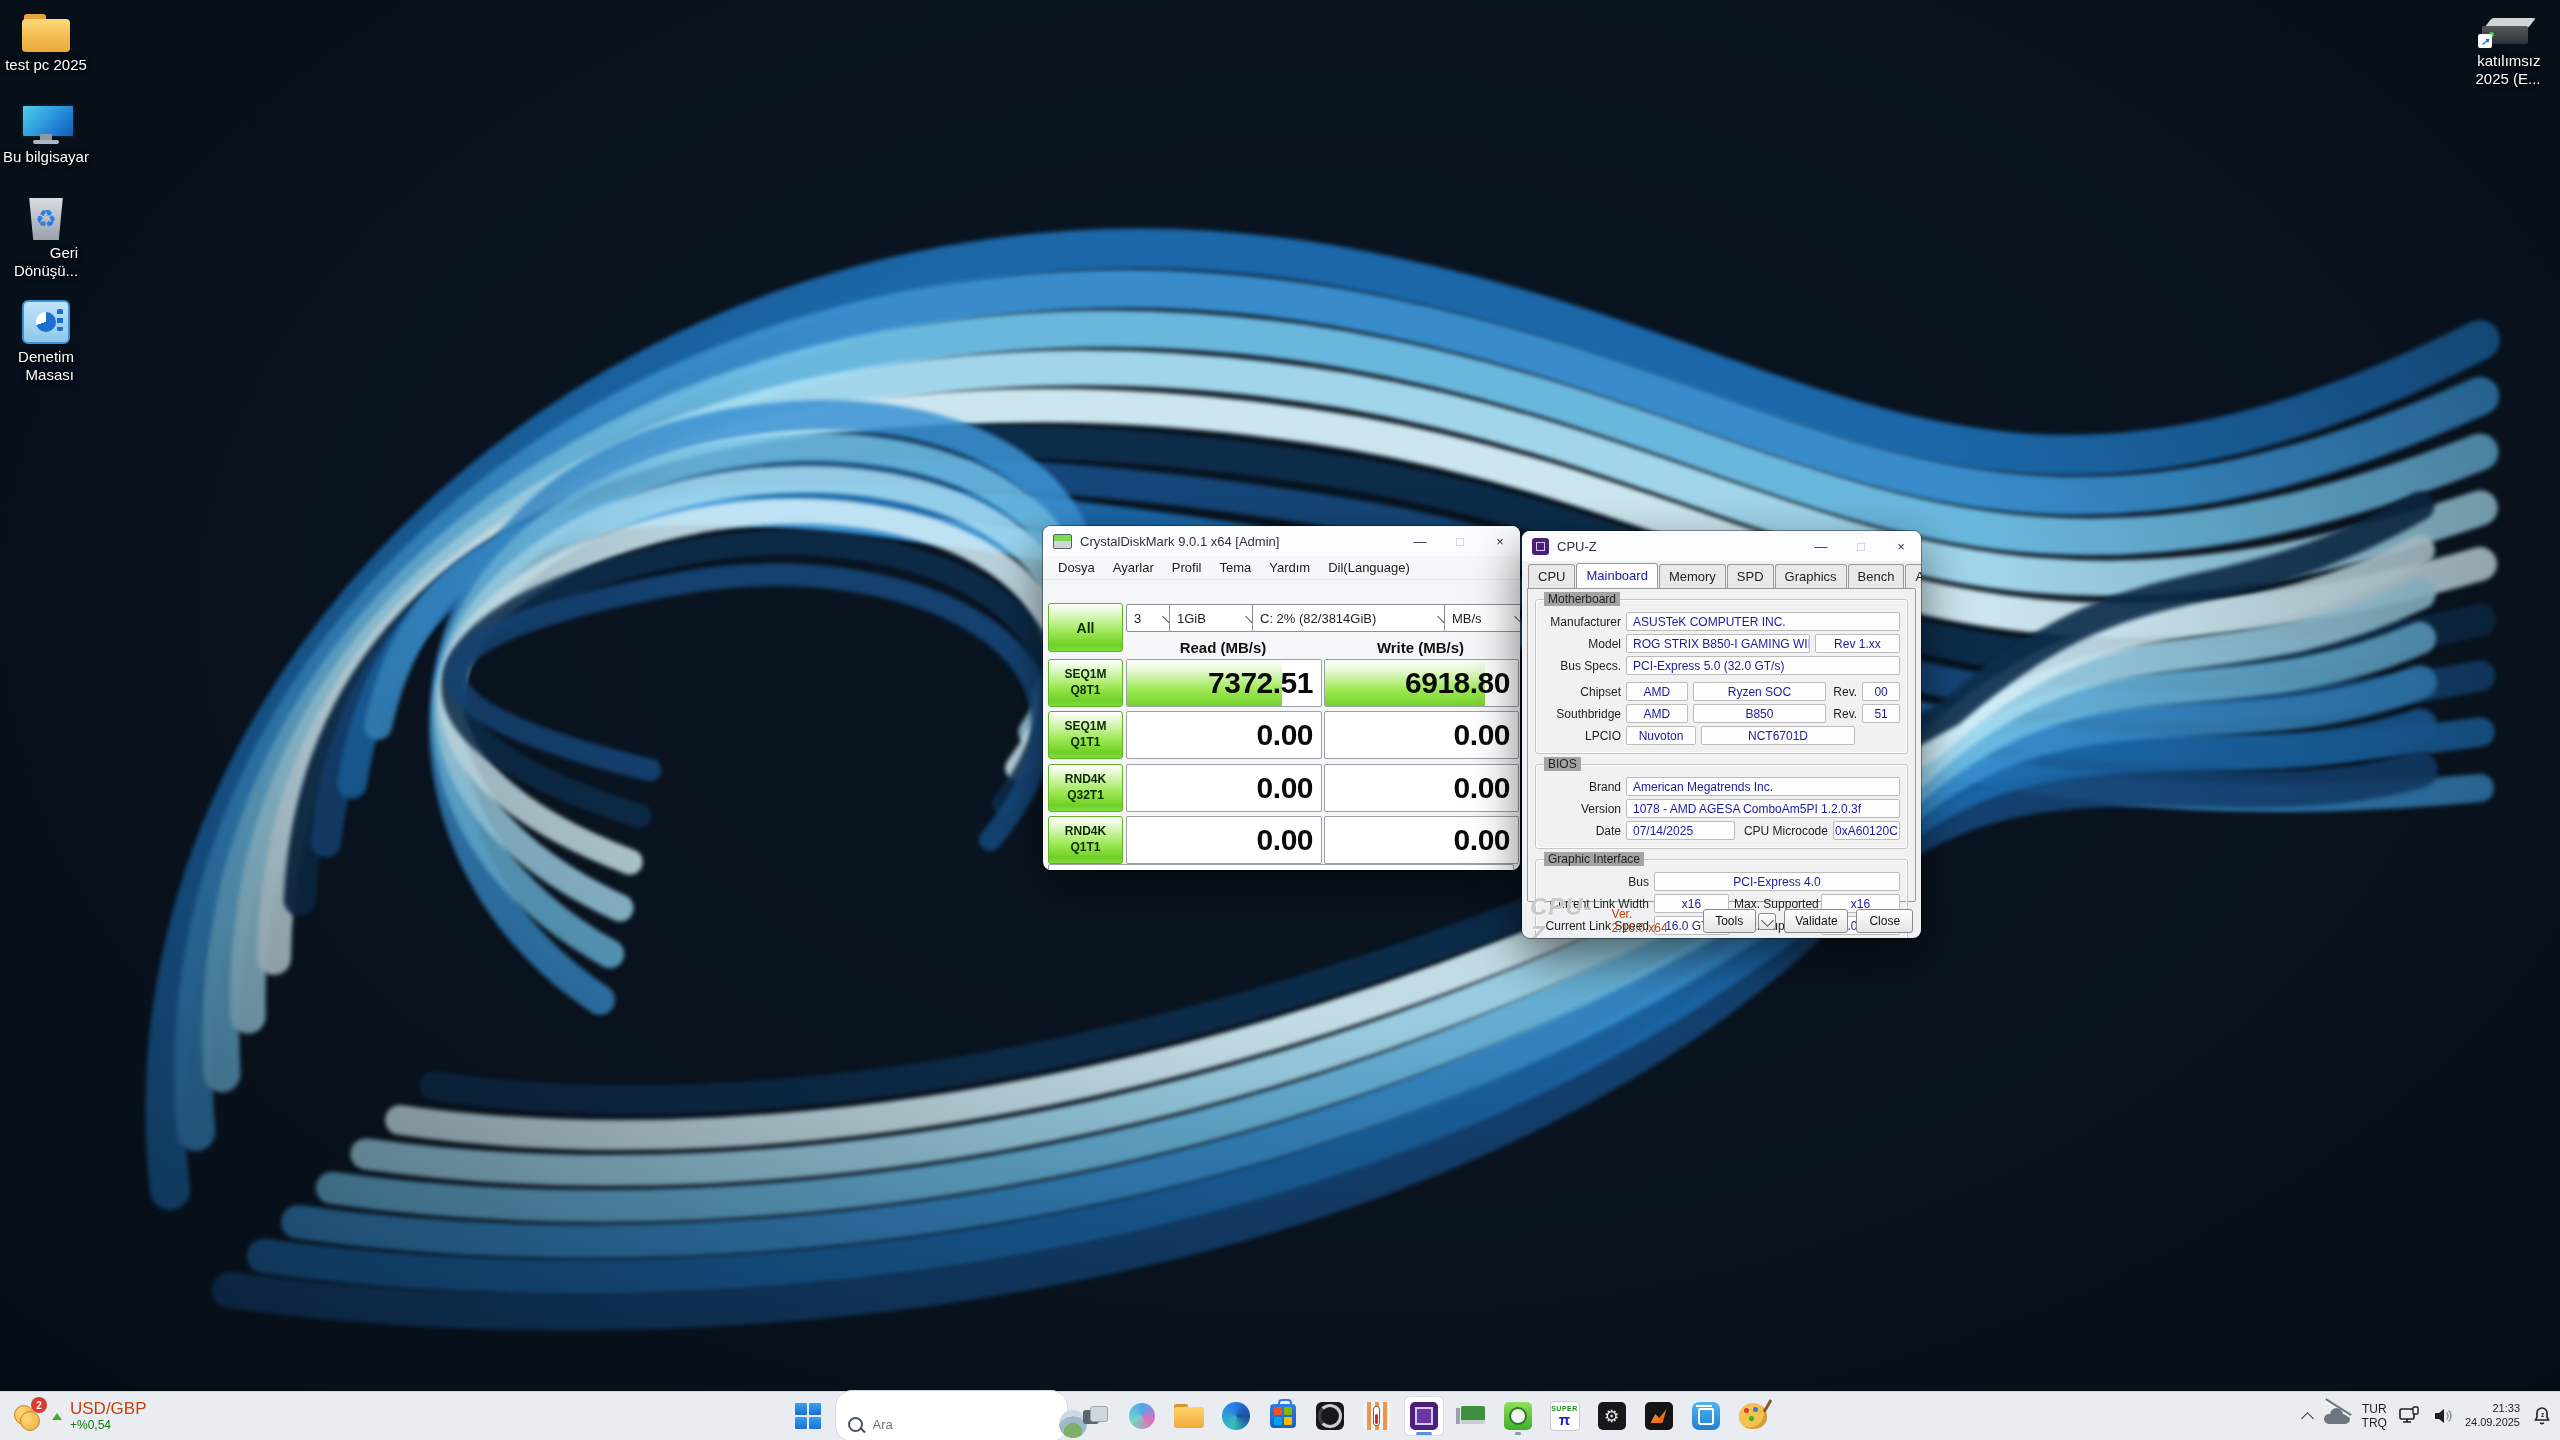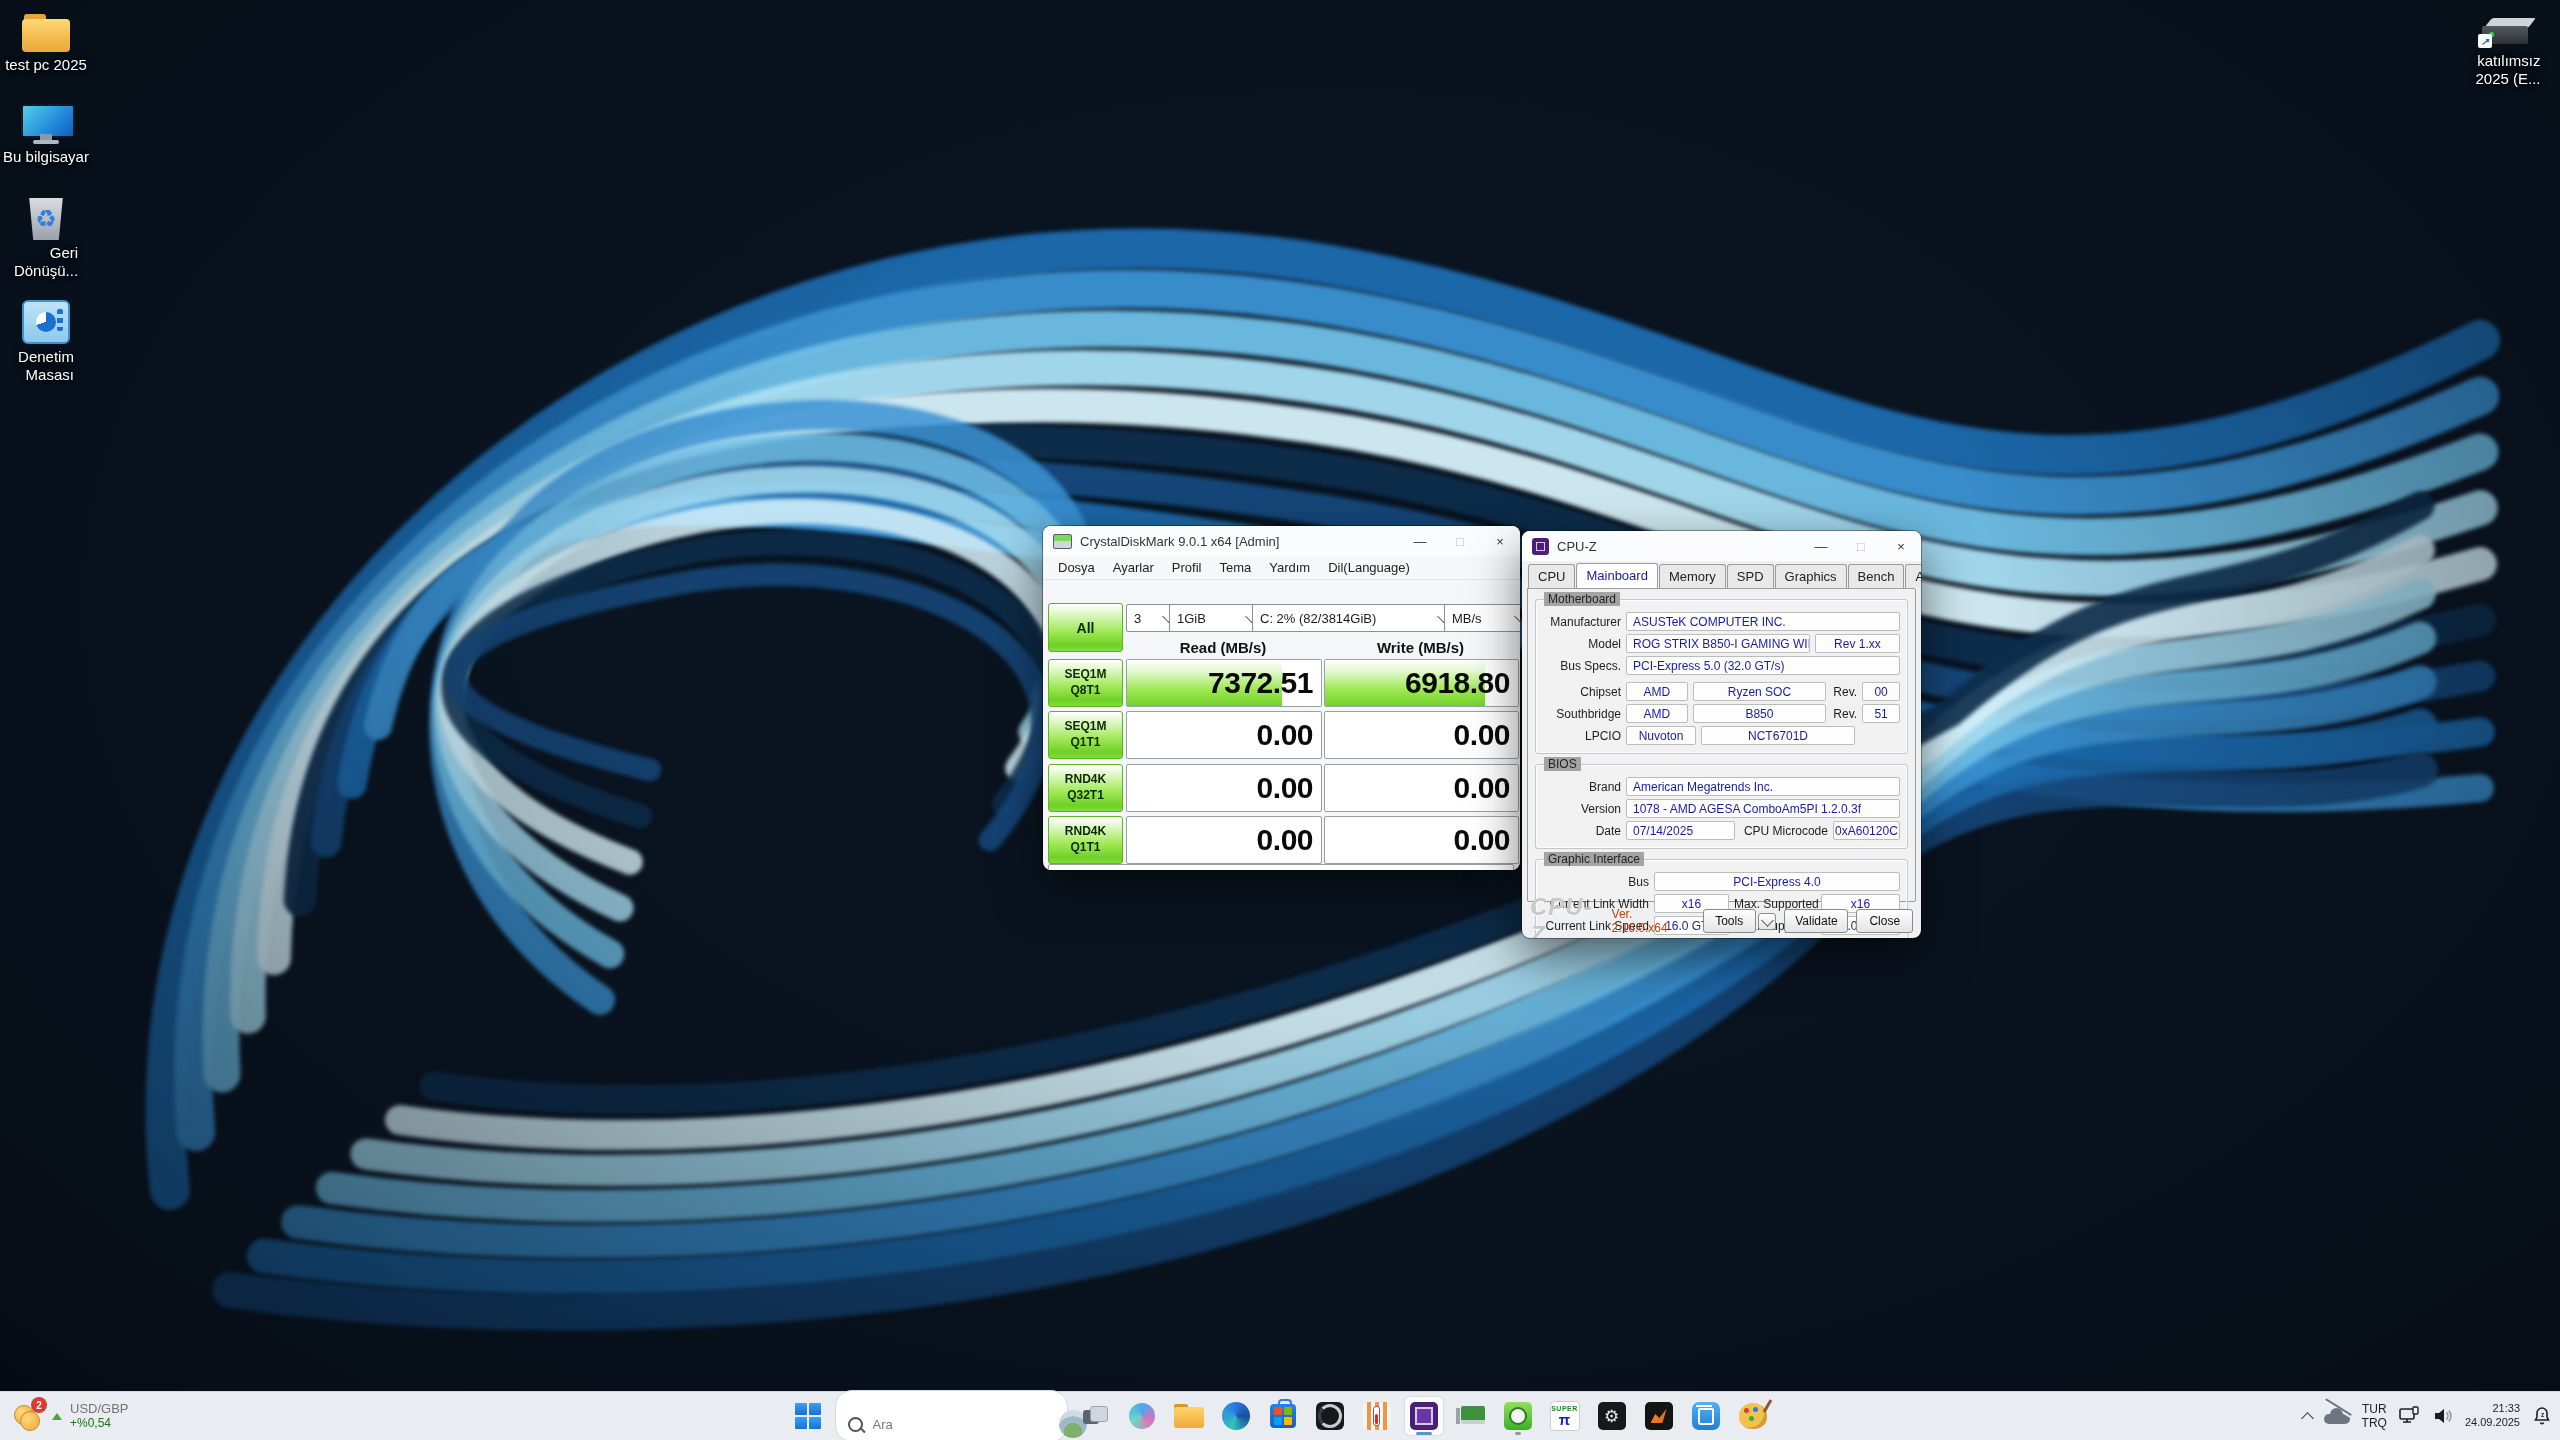--- a/index.html
+++ b/index.html
@@ -98,21 +98,21 @@
        border-top:1px solid rgba(180,190,200,.4);display:flex;align-items:center}
   #widget{position:absolute;left:6px;display:flex;align-items:center;gap:8px;height:40px;padding:0 8px;border-radius:6px}
   .coins{position:relative;width:30px;height:30px}
   .coins i{position:absolute;width:18px;height:18px;border-radius:50%;
        background:radial-gradient(circle at 35% 35%,#ffd977,#e9a83a);border:1px solid #c8862a}
   .coins i:nth-child(1){left:0;top:4px}.coins i:nth-child(2){left:6px;top:10px}
   .coins .badge{position:absolute;right:-3px;top:-4px;width:16px;height:16px;border-radius:50%;background:#d83b2f;
        color:#fff;font-size:10px;font-weight:bold;display:flex;align-items:center;justify-content:center}
   .upar{width:0;height:0;border-left:5px solid transparent;border-right:5px solid transparent;border-bottom:7px solid #4aa531}
   .wtxt{display:flex;flex-direction:column;line-height:1.15}
-  .wtxt .pair{font-size:13px;color:#737373}
+  .wtxt .pair{font-size:17px;color:#c2410c}
   .wtxt .chg{font-size:12px;color:#107c10}
   #apps{margin:0 auto;display:flex;align-items:center;gap:7px}
   .tbi{width:40px;height:40px;border-radius:6px;display:flex;align-items:center;justify-content:center;position:relative}
   .tbi.active{background:rgba(255,255,255,.9);box-shadow:inset 0 0 0 1px rgba(150,160,175,.35)}
   .tbi.active:after{content:"";position:absolute;bottom:1px;left:12px;width:16px;height:3px;border-radius:2px;background:#5a94d8}
   .tbi.running:after{content:"";position:absolute;bottom:1px;left:17px;width:6px;height:3px;border-radius:2px;background:#8d98a3}
   
   .ic-start{display:grid;grid-template-columns:12px 12px;grid-template-rows:12px 12px;gap:2px}
   .ic-start b{background:linear-gradient(180deg,#39a0f4,#1a6fd4);border-radius:1px}
   

